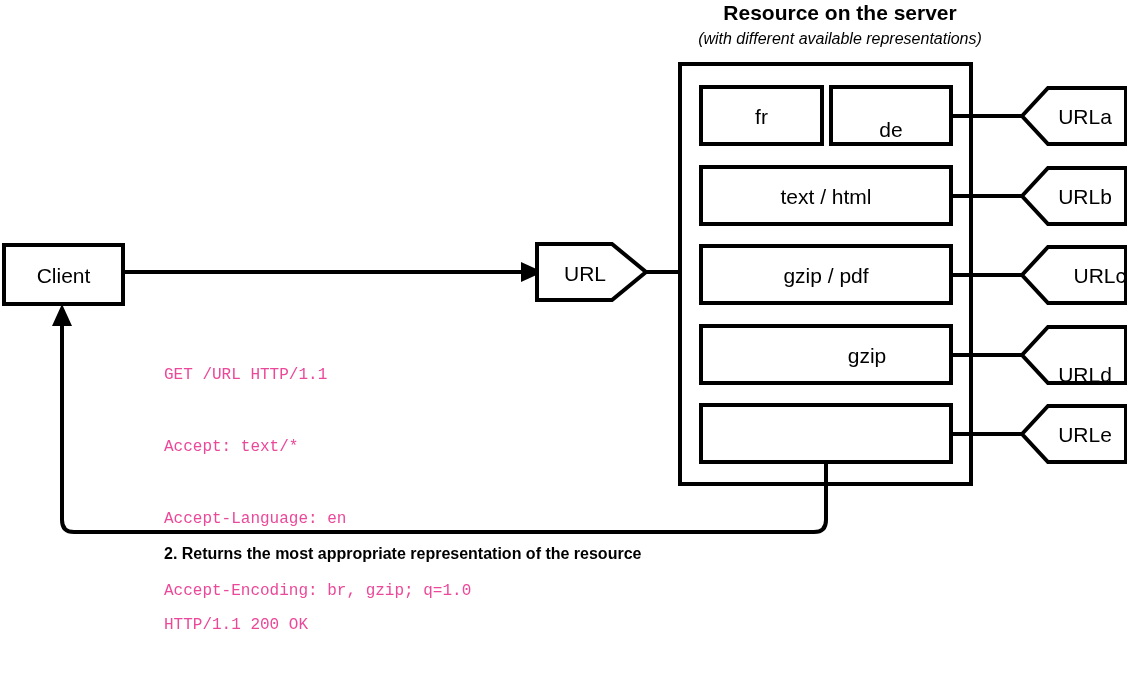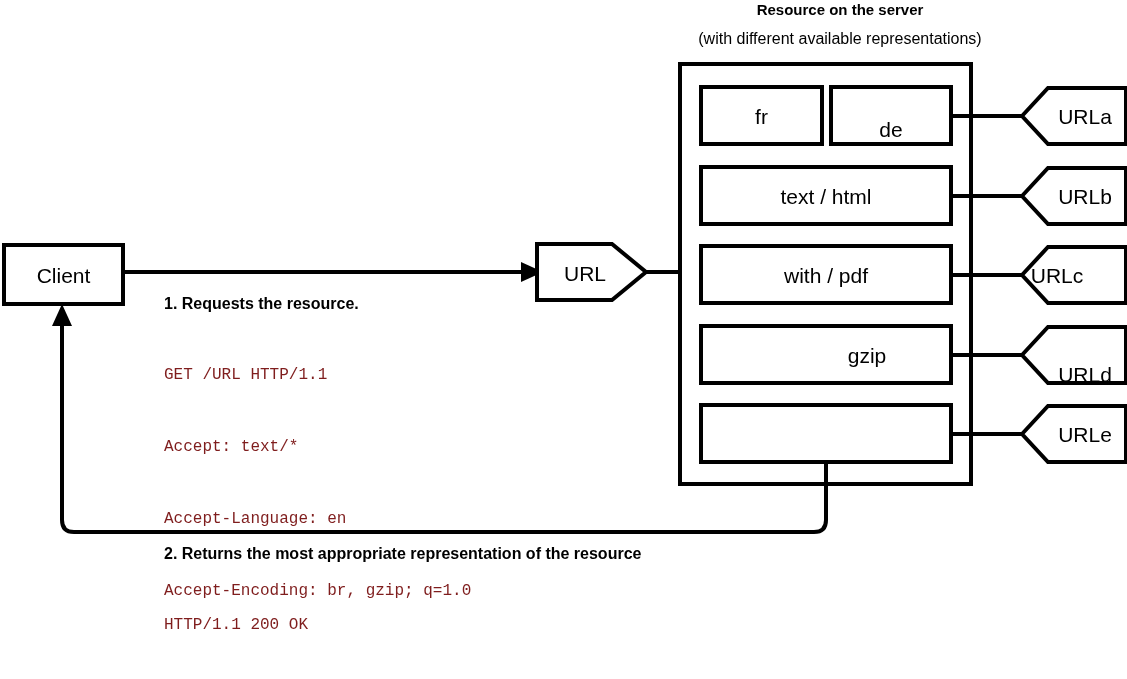--- a/index.html
+++ b/index.html
@@ -35,39 +35,40 @@
     font-size: 21px;
     text-align: center;
     transform: translateY(-50%);
   }
   .tag-label {
     font-size: 21px;
     text-align: center;
     transform: translateY(-50%);
   }
   .heading-title {
-    font-size: 15px;
+    font-size: 21px;
     font-weight: bold;
     text-align: center;
   }
   .heading-sub {
     font-size: 16px;
+    font-style: italic;
     text-align: center;
   }
   .step-title {
     font-size: 16px;
     font-weight: bold;
     white-space: pre;
   }
   .mono-block {
     position: absolute;
     font-family: "Liberation Mono", monospace;
     font-size: 16px;
     line-height: 24px;
-    color: #7f1d1d;
+    color: #ec4899;
     white-space: pre;
   }
   .mono-line { display: block; }
 </style>
 </head>
 <body>
 
 <div id="canvas">
 
   <svg id="vector-layer" viewBox="0 0 1127 679">
@@ -113,30 +114,29 @@
   <div class="lbl heading-title" style="left:660px; top:2px; width:360px;">Resource on the server</div>
   <div class="lbl heading-sub" style="left:640px; top:31px; width:400px;">(with different available representations)</div>
 
   <div class="lbl box-label" style="left:4px; top:275px; width:119px;">Client</div>
 
   <div class="lbl box-label" style="left:545px; top:273px; width:80px;">URL</div>
 
   <div class="lbl box-label" style="left:701px; top:116px; width:121px;">fr</div>
   <div class="lbl box-label" style="left:831px; top:116px; width:120px;margin-top:13px;">de</div>
   <div class="lbl box-label" style="left:701px; top:196px; width:250px;">text / html</div>
-  <div class="lbl box-label" style="left:701px; top:275px; width:250px;">with / pdf</div>
+  <div class="lbl box-label" style="left:701px; top:275px; width:250px;">gzip / pdf</div>
   <div class="lbl box-label" style="left:742px; top:355px; width:250px;">gzip</div>
 
   <div class="lbl tag-label" style="left:1044px; top:116px; width:82px;">URLa</div>
   <div class="lbl tag-label" style="left:1044px; top:196px; width:82px;">URLb</div>
-  <div class="lbl tag-label" style="left:1016px; top:275px; width:82px;">URLc</div>
+  <div class="lbl tag-label" style="left:1044px; top:275px; width:82px;text-align:right;">URLc</div>
   <div class="lbl tag-label" style="left:1044px; top:355px; width:82px;margin-top:19px;">URLd</div>
   <div class="lbl tag-label" style="left:1044px; top:434px; width:82px;">URLe</div>
 
-  <div class="lbl step-title" style="left:164px; top:296px;">1. Requests the resource.</div>
   <div class="mono-block" style="left:164px; top:315px;">
     <span class="mono-line">GET /URL HTTP/1.1</span>
     <span class="mono-line">Accept: text/*</span>
     <span class="mono-line">Accept-Language: en</span>
     <span class="mono-line">Accept-Encoding: br, gzip; q=1.0</span>
   </div>
 
   <div class="lbl step-title" style="left:164px; top:546px;">2. Returns the most appropriate representation of the resource</div>
   <div class="mono-block" style="left:164px; top:565px;">
     <span class="mono-line">HTTP/1.1 200 OK</span>

